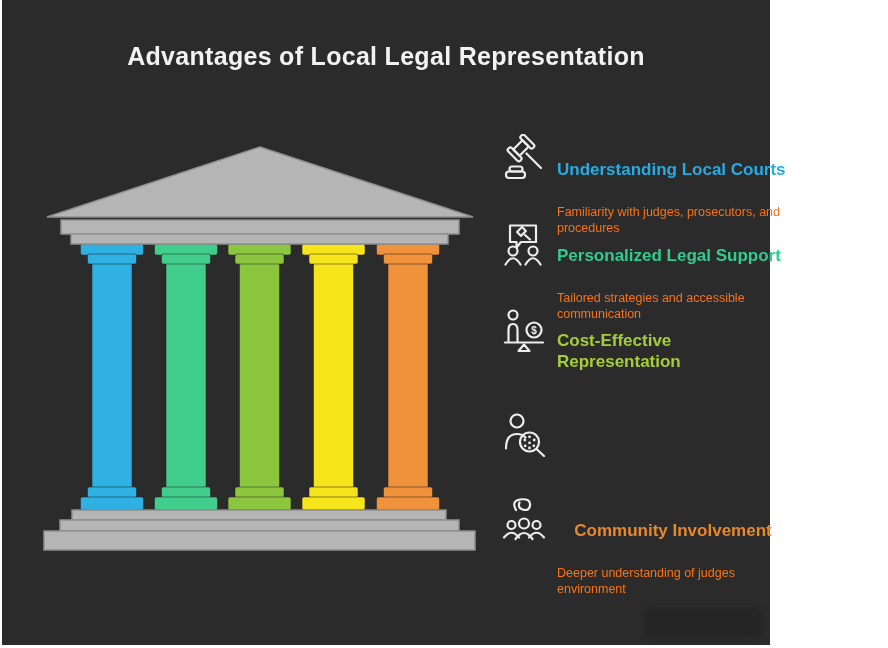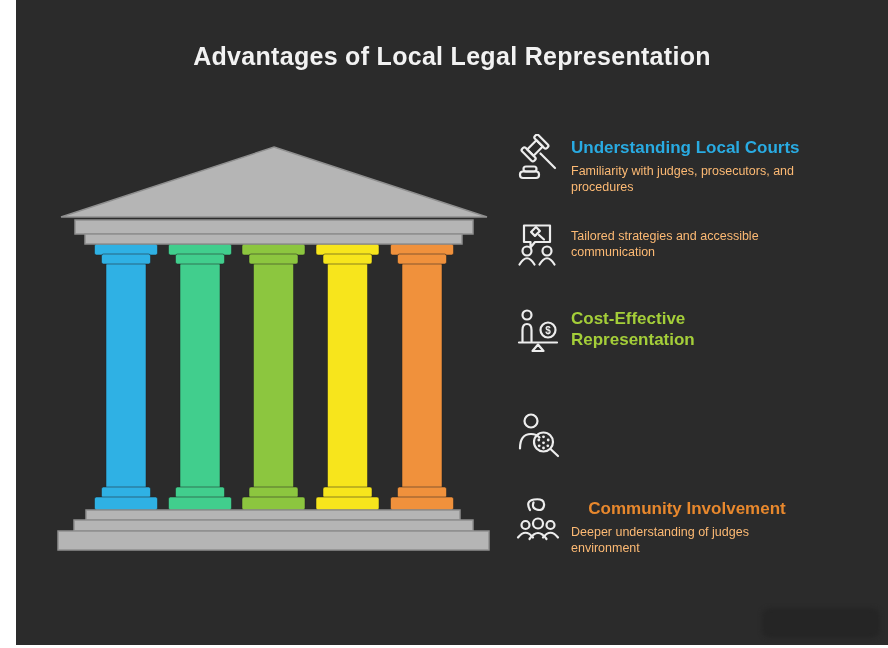--- a/index.html
+++ b/index.html
@@ -4,24 +4,23 @@
 <style>
   html,body{margin:0;padding:0;}
   body{
     width:888px;height:648px;
     font-family:"Liberation Sans", sans-serif;
     background:#ffffff;
     position:relative;
     overflow:hidden;
   }
   .canvas{
-    position:absolute;left:16px;top:0;
-    width:828px;height:645px;
+    position:absolute;left:2px;top:0;
+    width:768px;height:645px;
     background:#2b2b2b;
-    padding-left:44px;
   }
   .title{
     position:absolute;left:0;top:42px;width:100%;
     margin:0;
     text-align:center;
     font-size:25px;font-weight:700;
     color:#f2f2f2;
     letter-spacing:0.3px;
   }
   .temple{
@@ -37,25 +36,26 @@
   .icon{
     width:48px;height:48px;flex:0 0 48px;
   }
   .icon svg{display:block;}
   .text{
     margin-left:9px;padding-top:3px;width:232px;
   }
   .item-title{
     font-size:17px;font-weight:700;line-height:21px;
     max-width:232px;
+    margin-top:22px;
   }
   .item-desc{
-    margin-top:5px;
+    margin-top:24px;
     font-size:12.5px;line-height:16px;
-    color:#fdba74;
+    color:#f97316;
     max-width:228px;
   }
   .watermark{
     position:absolute;right:8px;bottom:7px;
     width:118px;height:30px;
     background:#252525;
     border-radius:8px;
     filter:blur(2px);
   }
   .ic{stroke:#ededed;stroke-width:2.2;fill:none;stroke-linecap:round;stroke-linejoin:round;}
@@ -146,20 +146,21 @@
             <rect x="18.5" y="8.5" width="7" height="5.5"></rect>
           </g>
           <line class="ic" x1="25" y1="15" x2="30" y2="19.5" stroke-width="1.8"></line>
           <circle class="ic" cx="13" cy="31" r="4.5"></circle>
           <circle class="ic" cx="33" cy="31" r="4.5"></circle>
           <path class="ic" d="M5.5,44.5 q7.5,-12.5 15,0"></path>
           <path class="ic" d="M25.5,44.5 q7.5,-12.5 15,0"></path>
         </svg>
       </div>
       <div class="text">
+        <div class="item-title" style="color: rgb(49, 204, 142);">Personalized Legal Support</div>
         <div class="item-desc">Tailored strategies and accessible communication</div>
       </div>
     </div>
 
     <div class="item" style="top:305px">
       <div class="icon">
         <svg width="48" height="48" viewBox="0 0 48 48">
           <circle class="ic" cx="13" cy="10" r="4.5"></circle>
           <path class="ic" d="M8.5,36.5 v-11.5 q0,-6 4.5,-6 q4.5,0 4.5,6 v11.5"></path>
           <circle class="ic" cx="34" cy="25" r="7.5"></circle>

